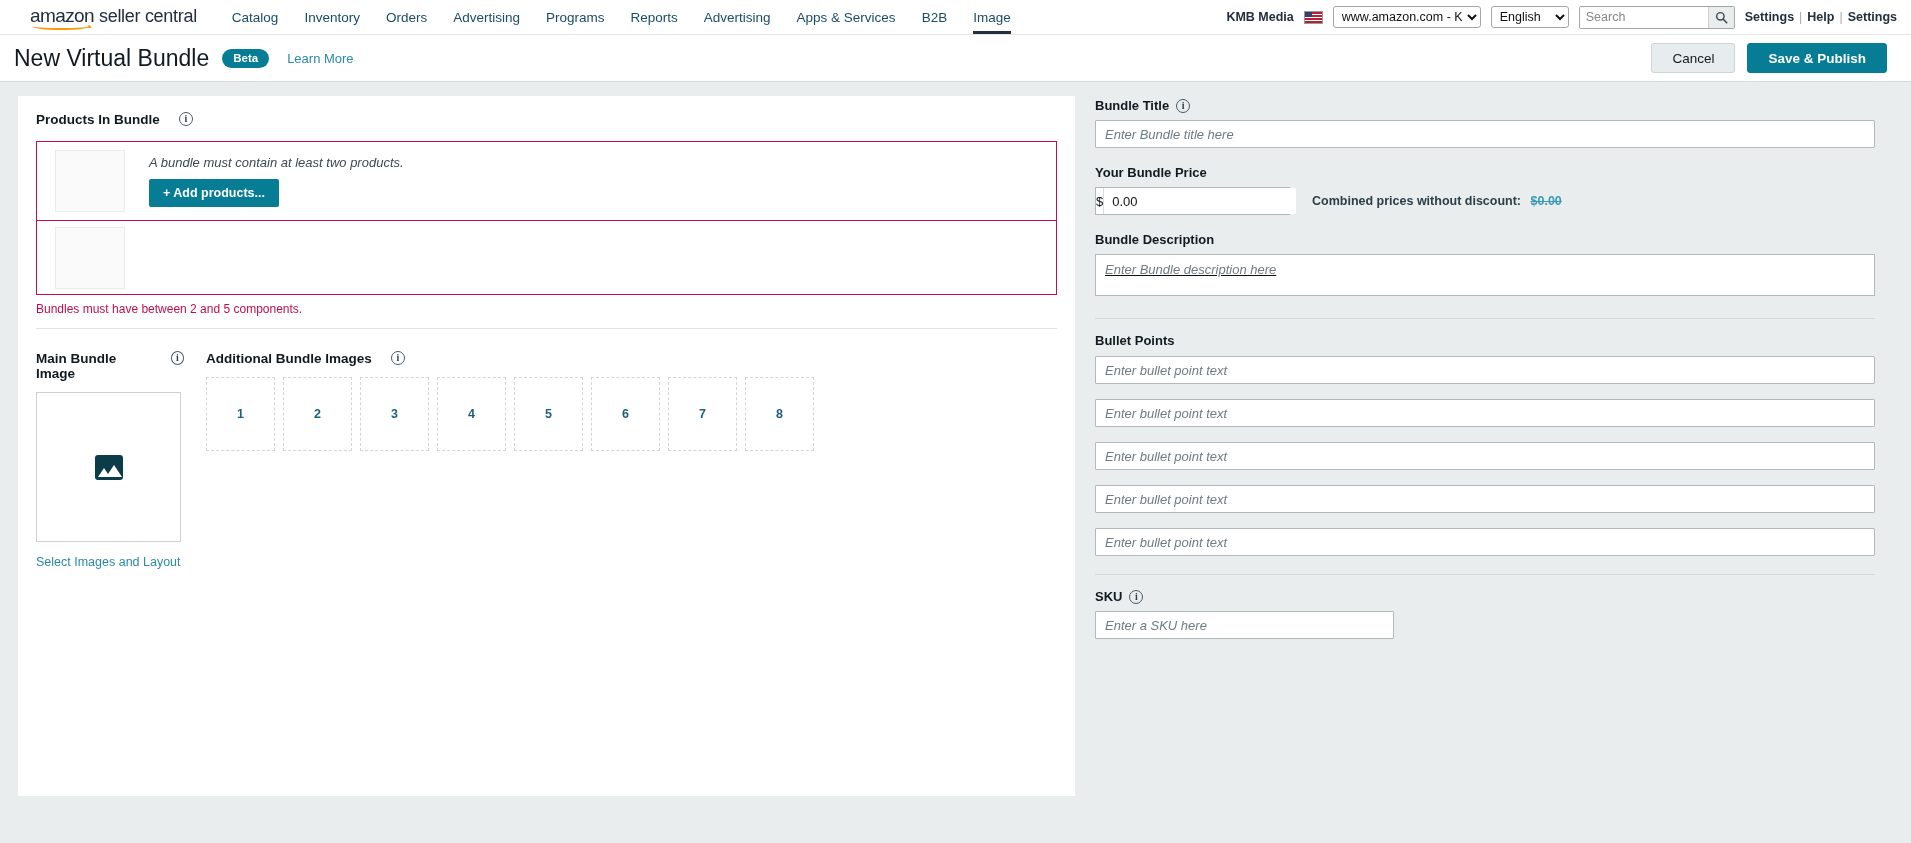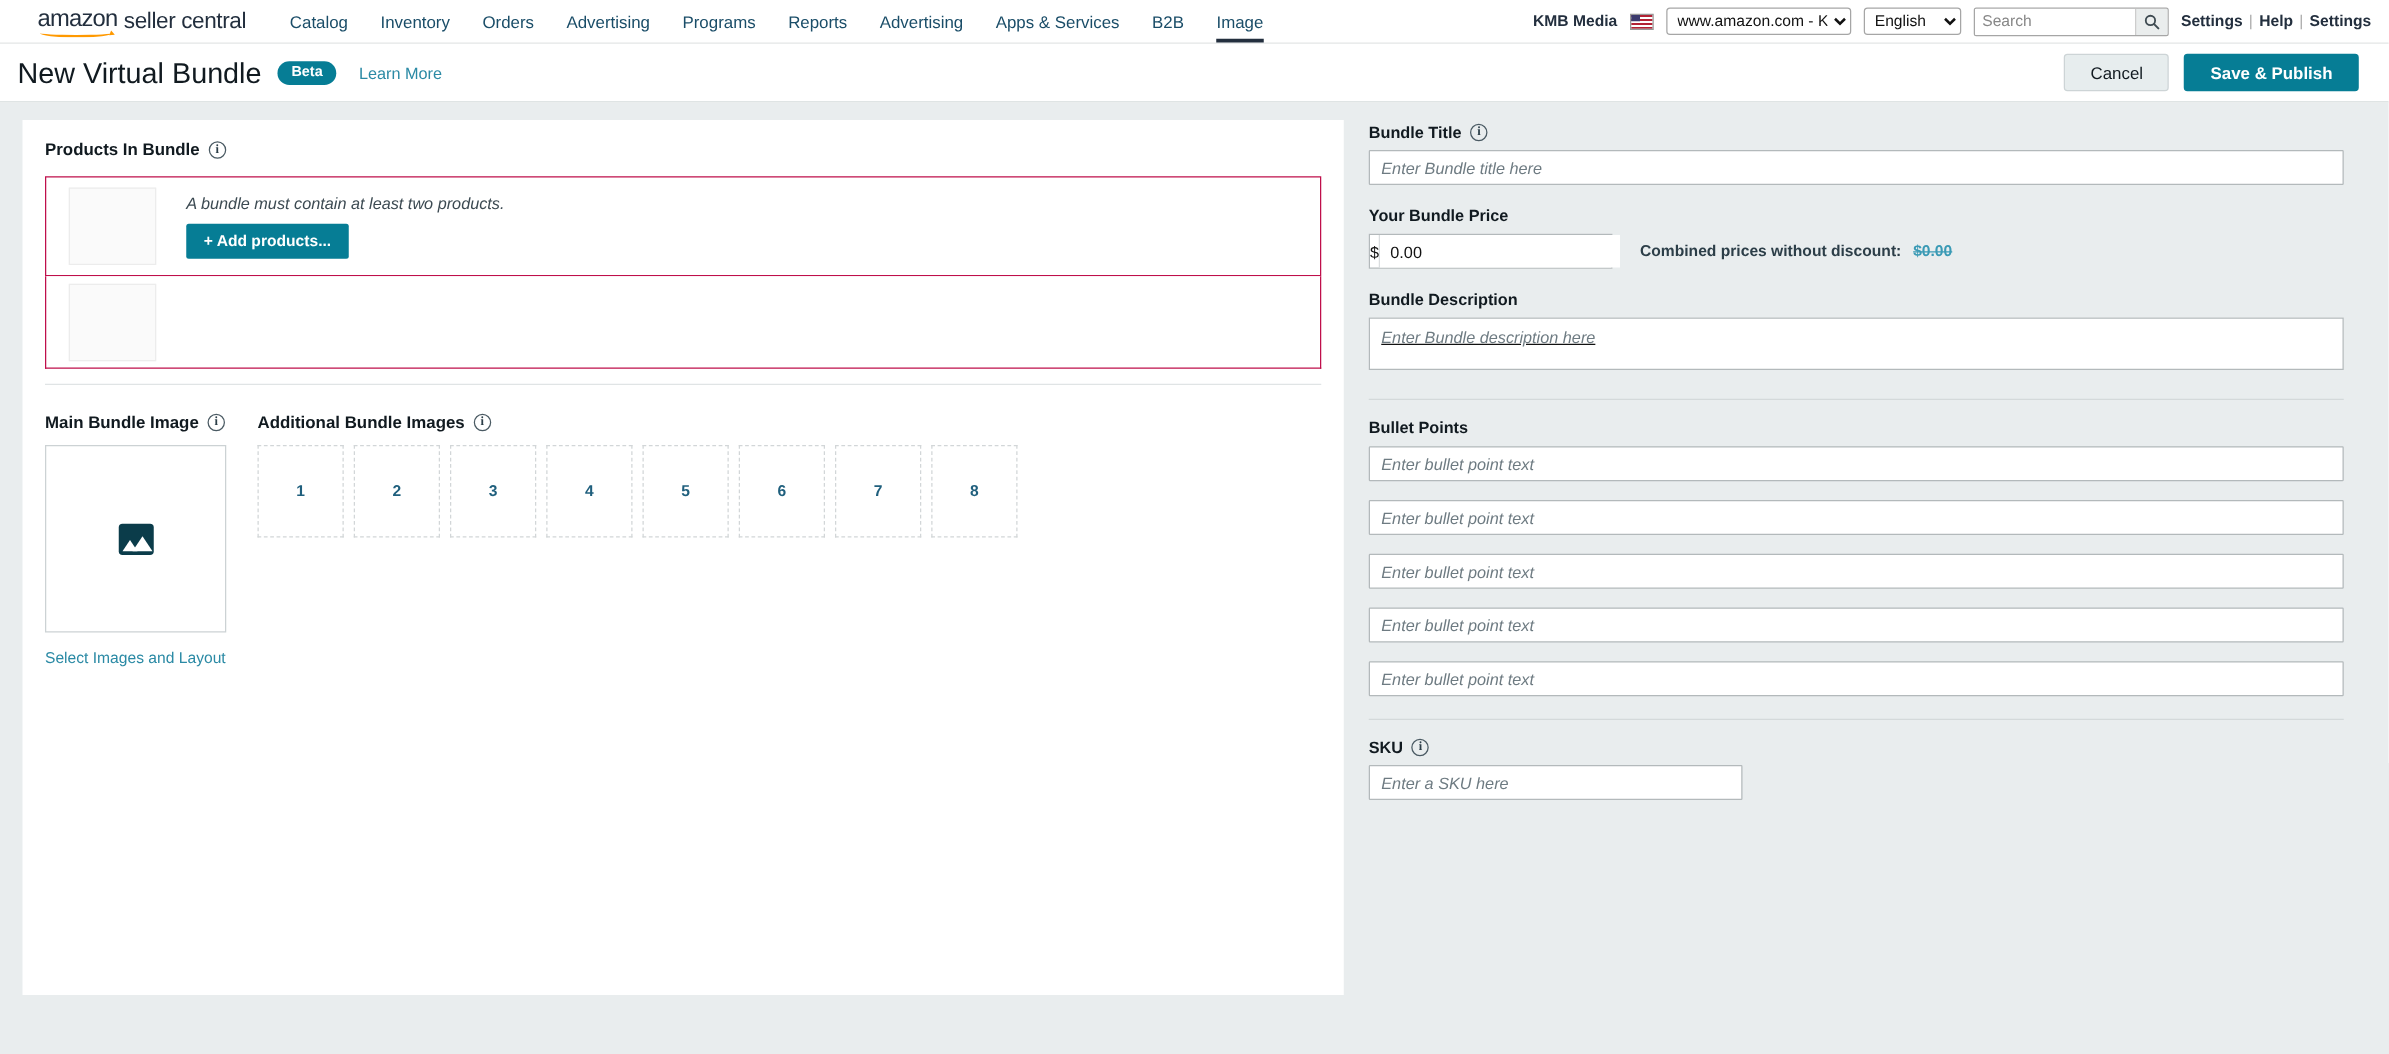--- a/index.html
+++ b/index.html
@@ -200,25 +200,25 @@
     padding: 16px 18px 18px 18px;
     min-height: 700px;
   }
   #rightcol {
     flex: 1;
     padding: 0 18px 0 20px;
   }
 
   
   .sec-head {
-    display: flex; align-items: flex-end;
+    display: flex; align-items: flex-start;
     font-size: 13.5px;
     font-weight: bold;
     color: #111a20;
-    gap: 7px;
+    gap: 19px;
   }
   .info-icon {
     width: 14px; height: 14px;
     border: 1.3px solid #4a5a63;
     border-radius: 50%;
     display: inline-flex; align-items: center; justify-content: center;
     font-size: 10px;
     font-weight: bold;
     color: #2c3e48;
     font-family: "Liberation Serif", serif;
@@ -487,20 +487,21 @@
       <div class="product-row">
         <div class="thumb-ph"></div>
         <div>
           <div class="prod-msg">A bundle must contain at least two products.</div>
           <button id="add-products-btn">+ Add products...</button>
         </div>
       </div>
       <div class="product-row second">
         <div class="thumb-ph"></div>
       </div>
+      <div id="bundle-error">Bundles must have between 2 and 5 components.</div>
     </div>
 
     <div class="hr-divider"></div>
 
     <div id="images-area">
 
       <div id="main-image-col">
         <div class="sec-head">
           <span>Main Bundle Image</span>
           <span class="info-icon">i</span>

